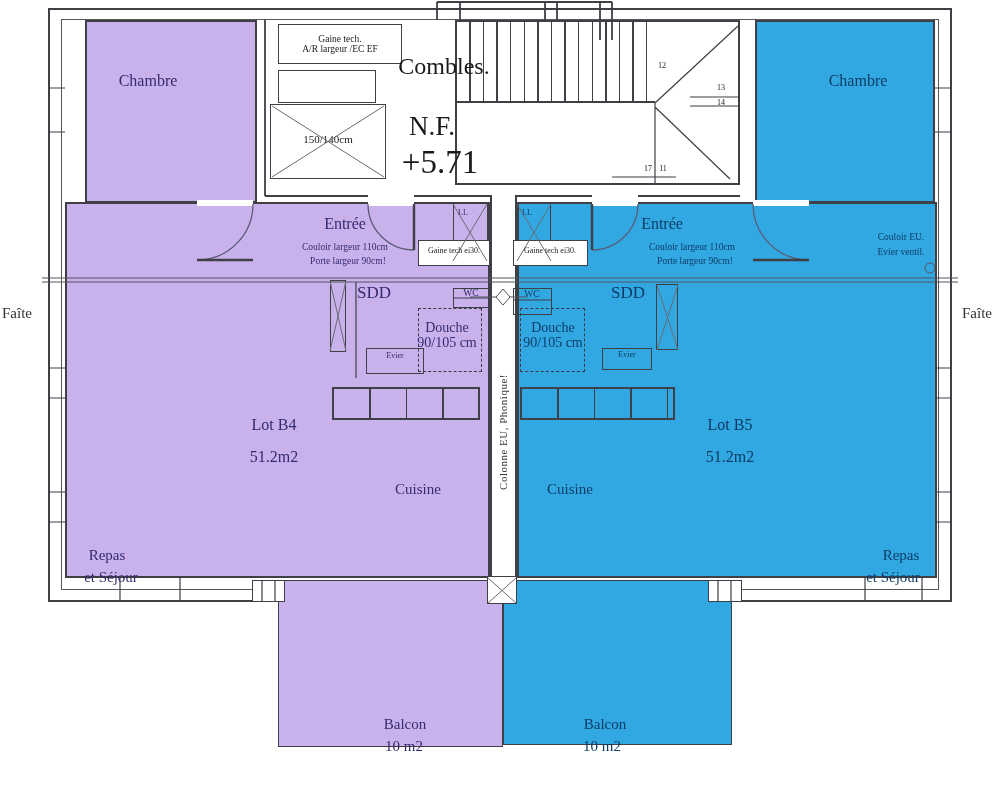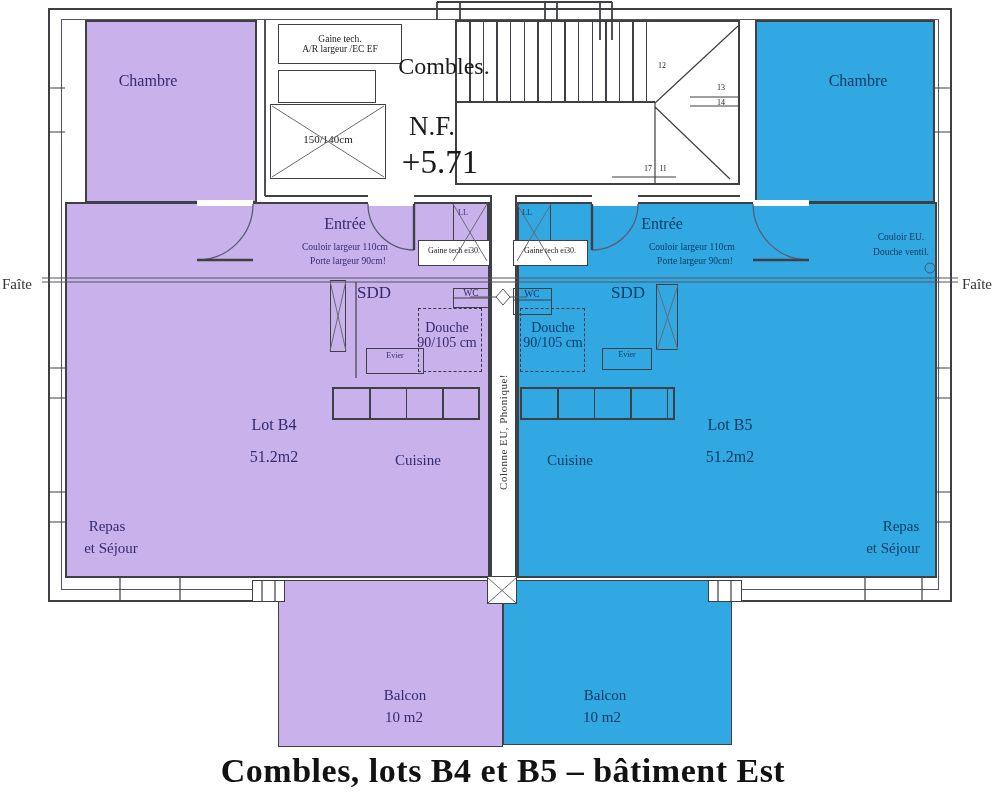--- a/index.html
+++ b/index.html
@@ -10,21 +10,21 @@
   .wallrect{position:absolute;box-sizing:border-box;border:2px solid #3f3f46;background:transparent;}
   .innerrect{position:absolute;box-sizing:border-box;border:1.5px solid #55555c;background:transparent;}
   .fix{position:absolute;box-sizing:border-box;border:1.5px solid #3f3f46;background:#fff;}
   .fixT{position:absolute;box-sizing:border-box;border:1.5px solid #3f3f46;background:transparent;}
   .gap{position:absolute;background:#fff;}
   .lbl{position:absolute;transform:translateX(-50%);white-space:nowrap;line-height:1.1;}
   .lblL{position:absolute;white-space:nowrap;line-height:1.1;}
   .k{color:#1a1a1a;}
   .p{color:#352a6e;}  
   .u{color:#0d3c66;}  
-  .s16{font-size:16px;} .s17{font-size:17px;} .s15{font-size:15px;}
+  .s16{font-size:16px;} .s17{font-size:17px;} .s15{font-size:15px;margin-top:29px;}
   .s11{font-size:11px;} .s10{font-size:9.5px;} .s8{font-size:8px;} .s9{font-size:14px;}
   .treads{position:absolute;box-sizing:border-box;border-bottom:2px solid #3f3f46;
     background:repeating-linear-gradient(90deg,transparent 0 12.2px,#3f3f46 12.2px 13.6px);}
   .counter{position:absolute;box-sizing:border-box;border:2px solid #3f3f46;
     background:repeating-linear-gradient(90deg,transparent 0 35px,#3f3f46 35px 36.6px);}
   .dash{position:absolute;box-sizing:border-box;border:1.5px dashed #3a3a46;}
   .vtext{position:absolute;left:503px;top:432px;transform:translate(-50%,-50%) rotate(-90deg);
     font-size:11px;color:#3a3a3a;letter-spacing:.5px;white-space:nowrap;}
   .title{position:absolute;left:503px;top:752px;transform:translateX(-50%);
     font-size:34px;font-weight:bold;color:#121212;white-space:nowrap;letter-spacing:.5px;}
@@ -181,16 +181,15 @@
   <span class="lbl s15 u" style="left:570px;top:452px;">Cuisine</span>
   <span class="lbl s15 u" style="left:901px;top:518px;">Repas</span>
   <span class="lbl s15 u" style="left:893px;top:540px;">et Séjour</span>
   <span class="lbl s15 u" style="left:605px;top:687px;">Balcon</span>
   <span class="lbl s15 u" style="left:602px;top:709px;">10 m2</span>
 
   <span class="lblL s15" style="left:2px;top:276px;color:#333;">Faîte</span>
   <span class="lblL s15" style="left:962px;top:276px;color:#333;">Faîte</span>
   <span class="vtext">Colonne EU, Phonique!</span>
   <span class="lbl s10 u" style="left:901px;top:232px;">Couloir EU.</span>
-  <span class="lbl s10 u" style="left:901px;top:247px;">Douche ventil.</span>
+  <span class="lbl s10 u" style="left:901px;top:247px;">Evier ventil.</span>
 
-  <span class="title">Combles, lots B4 et B5 – bâtiment Est</span>
 </div>
 
 </body></html>

